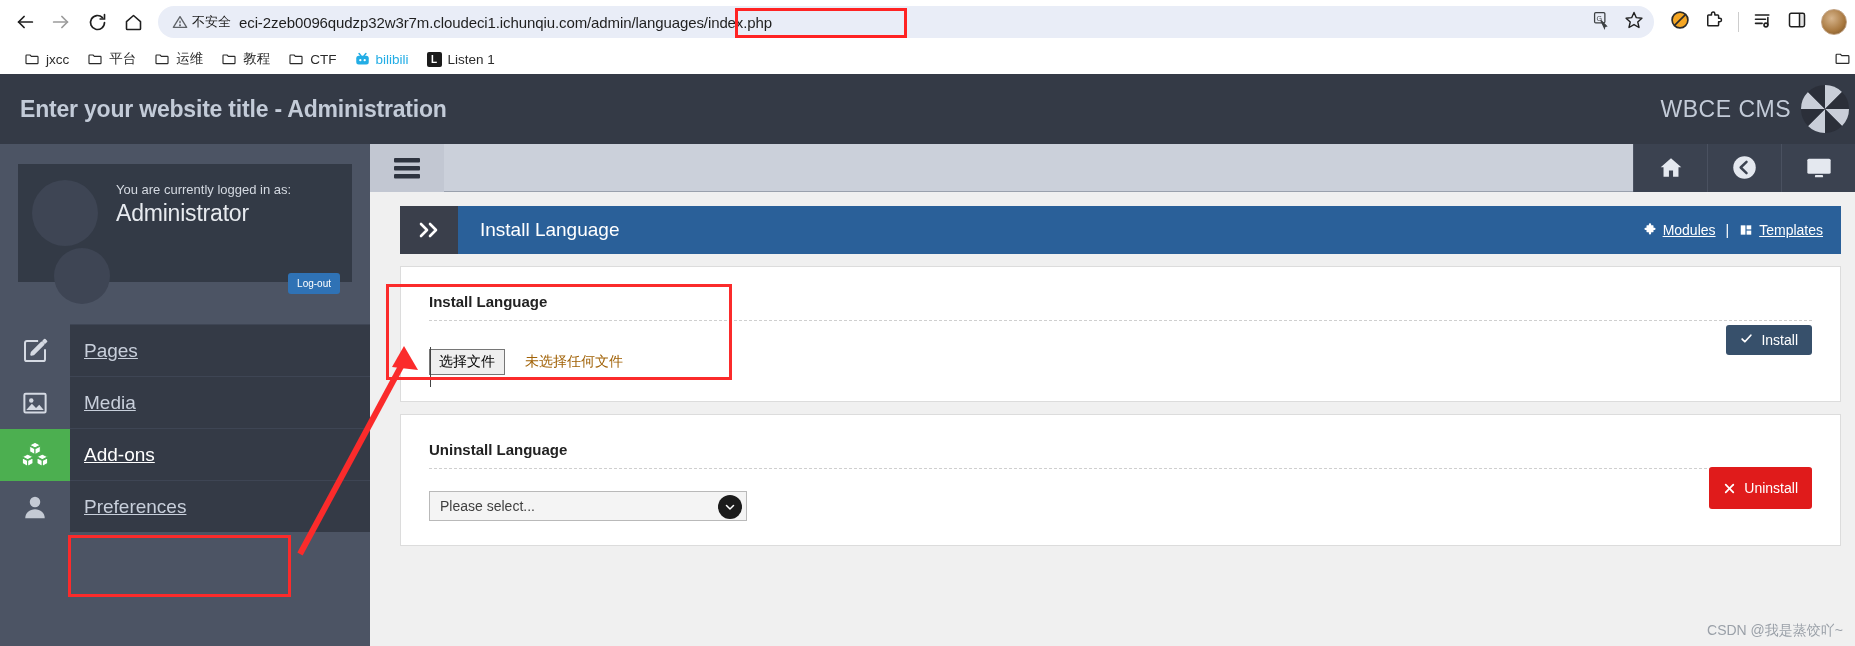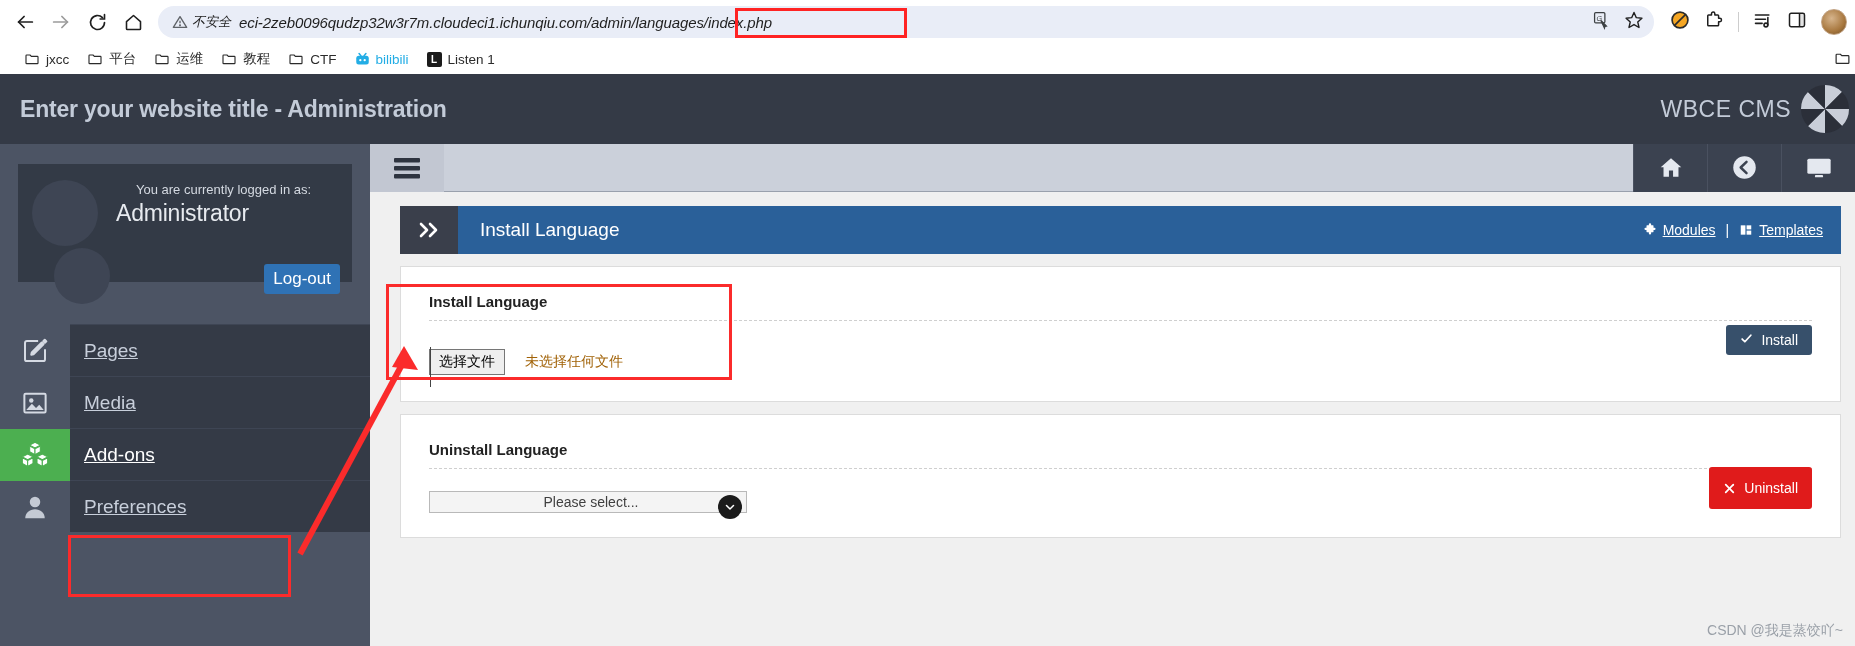--- a/index.html
+++ b/index.html
@@ -33,21 +33,20 @@
     flex: 1;
     height: 32px;
     margin-left: 6px;
     background: #e9edf7;
     border-radius: 16px;
     display: flex;
     align-items: center;
     padding: 0 10px 0 14px;
     position: relative;
     min-width: 0;
-    font-style: italic;
   }
   .sec-chip {
     display:flex; align-items:center; gap:4px;
     font-size: 13px; color:#1f1f1f;
     flex: none;
     padding-right: 8px;
   }
   .sec-chip .warn-tri { display:block; }
   .url-text {
     font-size: 15px;
@@ -153,26 +152,26 @@
     background: #3e4554;
     flex:none;
     margin-top: 2px;
   }
   .user-avatar-2 {
     position:absolute; left: 36px; top: 84px;
     width: 56px; height: 56px; border-radius: 50%;
     background: #3e4554;
   }
   .user-meta { padding-left: 18px; padding-top: 4px; }
-  .user-line1 { font-size: 13px; color:#d4d9e1;margin-left:20px; }
+  .user-line1 { font-size: 13px; color:#d4d9e1; }
   .user-name { font-size: 23px; color:#e7eaef; margin-top: 3px; letter-spacing:-0.2px;}
   .logout-btn {
     position:absolute; right: 12px; bottom: -12px;
     background:#2f72b5; color:#fff;
-    font-size: 17px; padding: 5px 9px; border-radius: 3px;
+    font-size: 10px; padding: 5px 9px; border-radius: 3px;
   }
 
   .menu { margin-top: 42px; }
   .menu-item {
     display:flex; align-items:center;
     height: 52px;
     background: #343a46;
     margin-left: 70px;
     border-top: 1px solid #3e4554;
     position: relative;
@@ -288,28 +287,27 @@
   .btn-uninstall {
     position:absolute; right: 28px; top: 52px;
     background:#e01b1b; color:#fff;
     font-size: 14px; padding: 13px 14px;
     border-radius: 3px;
     display:flex; align-items:center; gap:8px;
   }
 
   .select-box {
     margin-top: 22px;
-    width: 318px; height: 22px;
+    width: 318px; height: 30px;
     border: 1px solid #b9b9b9;
     background:#f4f4f4;
     display:flex; align-items:center;
     padding: 0 4px 0 10px;
     font-size: 14px; color:#3f3f3f;
     position: relative;
-    justify-content: center;
   }
   .select-caret {
     position:absolute; right:4px; top:3px;
     width:24px;height:24px;border-radius:50%;
     background:#1b1b1b; color:#fff;
     display:flex;align-items:center;justify-content:center;
     font-size: 11px;
   }
 
   

